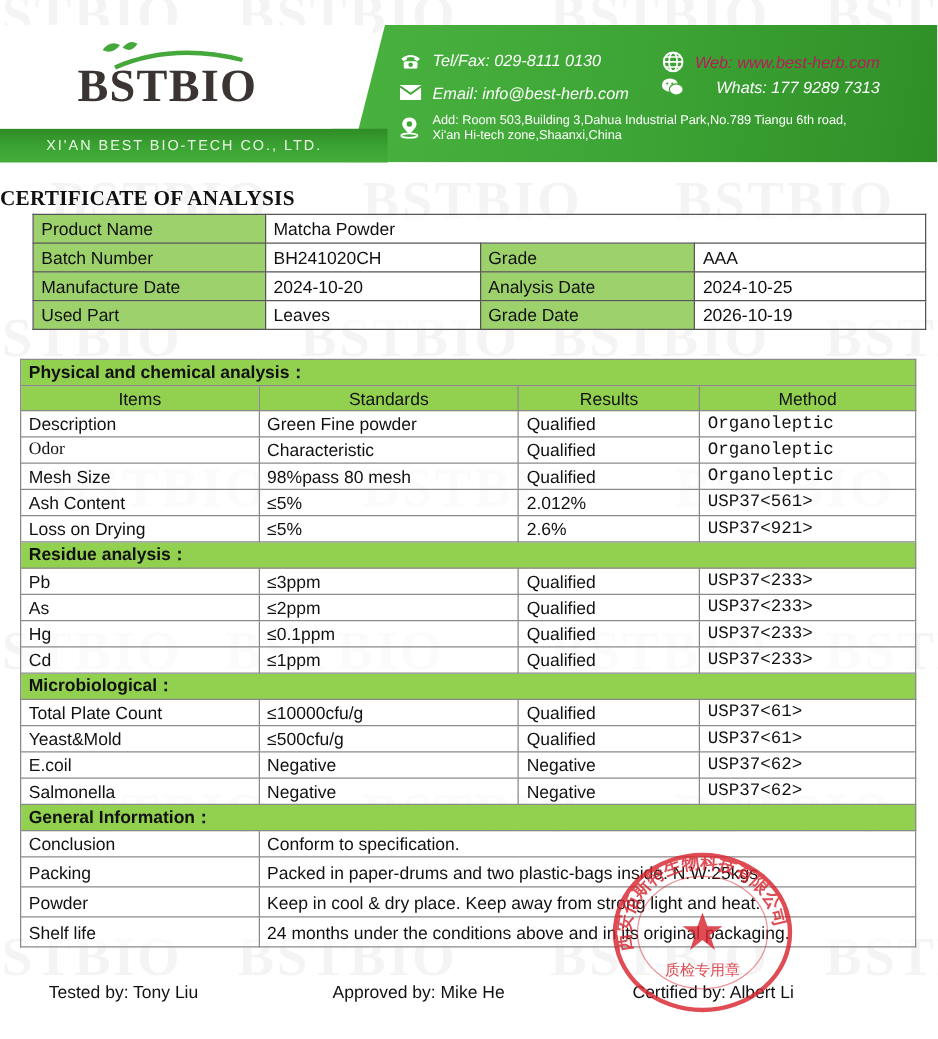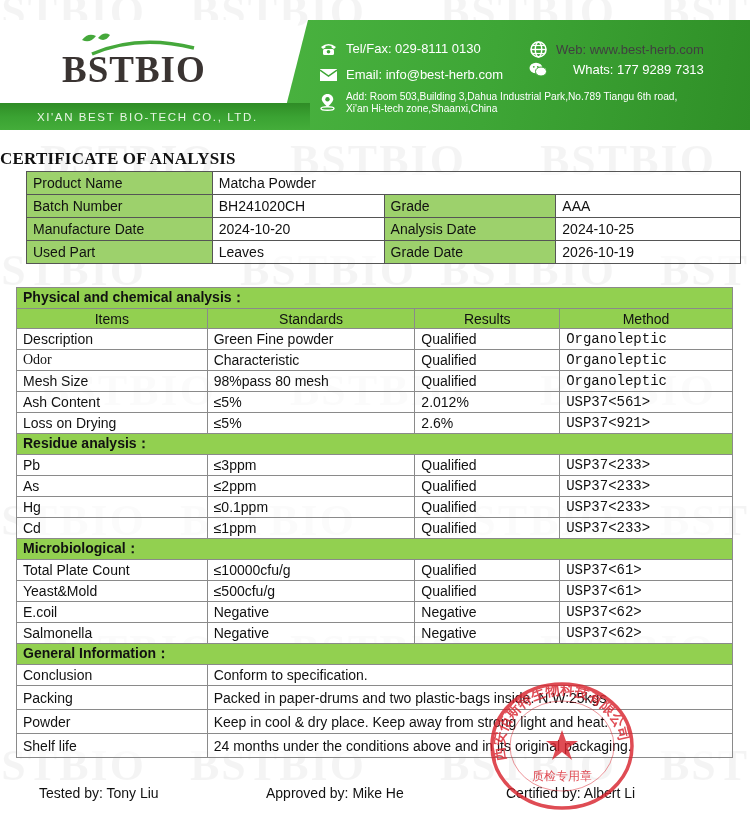--- a/index.html
+++ b/index.html
@@ -16,21 +16,21 @@
     background: linear-gradient(100deg, #49b23f 0%, #3ea636 45%, #2f8f27 100%);
     clip-path: polygon(28px 0, 100% 0, 100% 100%, 0 100%); }
   .green-bar { position: absolute; left: 0; top: 103px; width: 310px; height: 27px;
     background: linear-gradient(180deg, #2f8c26 0%, #3aa232 50%, #44ad3a 100%); }
   .logo-box { position: absolute; left: 0; top: 20px; width: 300px; height: 83px; background: #fff;
     clip-path: polygon(0 0, 100% 0, 265px 100%, 0 100%); }
   .logo-text { position: absolute; left: 62px; top: 48px; font-family: "Liberation Serif", serif; font-weight: bold; font-size: 37px; color: #3a3432; letter-spacing: 1px; }
   .logo-arc { position: absolute; left: 78px; top: 32px; }
   .company { position: absolute; left: 37px; top: 111px; color: #e9f6e4; font-size: 11.5px; letter-spacing: 1.6px; }
 
-  .contact { position: absolute; color: #fff; font-size: 13px; display: flex; align-items: center; white-space: nowrap; }
+  .contact { position: absolute; color: #fff; font-size: 13px; display: flex; align-items: flex-start; white-space: nowrap; font-style: italic; }
   .contact .ic { width: 18px; height: 14px; margin-right: 9px; display: inline-flex; align-items: center; justify-content: center; }
   .addr { position: absolute; left: 320px; top: 91px; color: #fff; font-size: 10.2px; line-height: 12px; display: flex; }
   .addr .ic { width: 18px; margin-right: 8px; margin-top: 2px; }
 
   
   .title { position: absolute; left: 0; top: 149px; width: 750px; text-align: left; font-family: "Liberation Serif", serif; font-weight: bold; font-size: 17px; letter-spacing: 0.2px; z-index: 2; }
 
   
   table { border-collapse: collapse; position: absolute; z-index: 2; }
   .info { left: 26px; top: 171px; width: 715px; padding-left: 10px; }
@@ -114,21 +114,21 @@
   <div class="contact" style="left:529px;top:42px;">
     <span class="ic">
       <svg width="17" height="17" viewBox="0 0 17 17">
           <circle cx="8.5" cy="8.5" r="7.5" stroke="#fff" stroke-width="1.6" fill="none"></circle>
           <ellipse cx="8.5" cy="8.5" rx="3.2" ry="7.5" stroke="#fff" stroke-width="1.4" fill="none"></ellipse>
           <line x1="1" y1="8.5" x2="16" y2="8.5" stroke="#fff" stroke-width="1.4"></line>
           <line x1="2.5" y1="4.5" x2="14.5" y2="4.5" stroke="#fff" stroke-width="1.2"></line>
           <line x1="2.5" y1="12.5" x2="14.5" y2="12.5" stroke="#fff" stroke-width="1.2"></line>
         </svg>
     </span>
-    <a href="#" style="color:#404040;text-decoration:none;">Web: www.best-herb.com</a>
+    <a href="#" style="color:#be185d;text-decoration:none;">Web: www.best-herb.com</a>
   </div>
   <div class="contact" style="left:529px;top:62px;gap:17px;">
     <span class="ic">
       <svg width="18" height="15" viewBox="0 0 18 15">
           <ellipse cx="7" cy="6" rx="6.5" ry="5.3" fill="#fff"></ellipse>
           <ellipse cx="12" cy="9.5" rx="5.5" ry="4.5" fill="#fff" stroke="#3ea636" stroke-width="1"></ellipse>
           <circle cx="4.8" cy="4.8" r="0.9" fill="#3ea636"></circle>
           <circle cx="8.8" cy="4.8" r="0.9" fill="#3ea636"></circle>
         </svg>
     </span>

